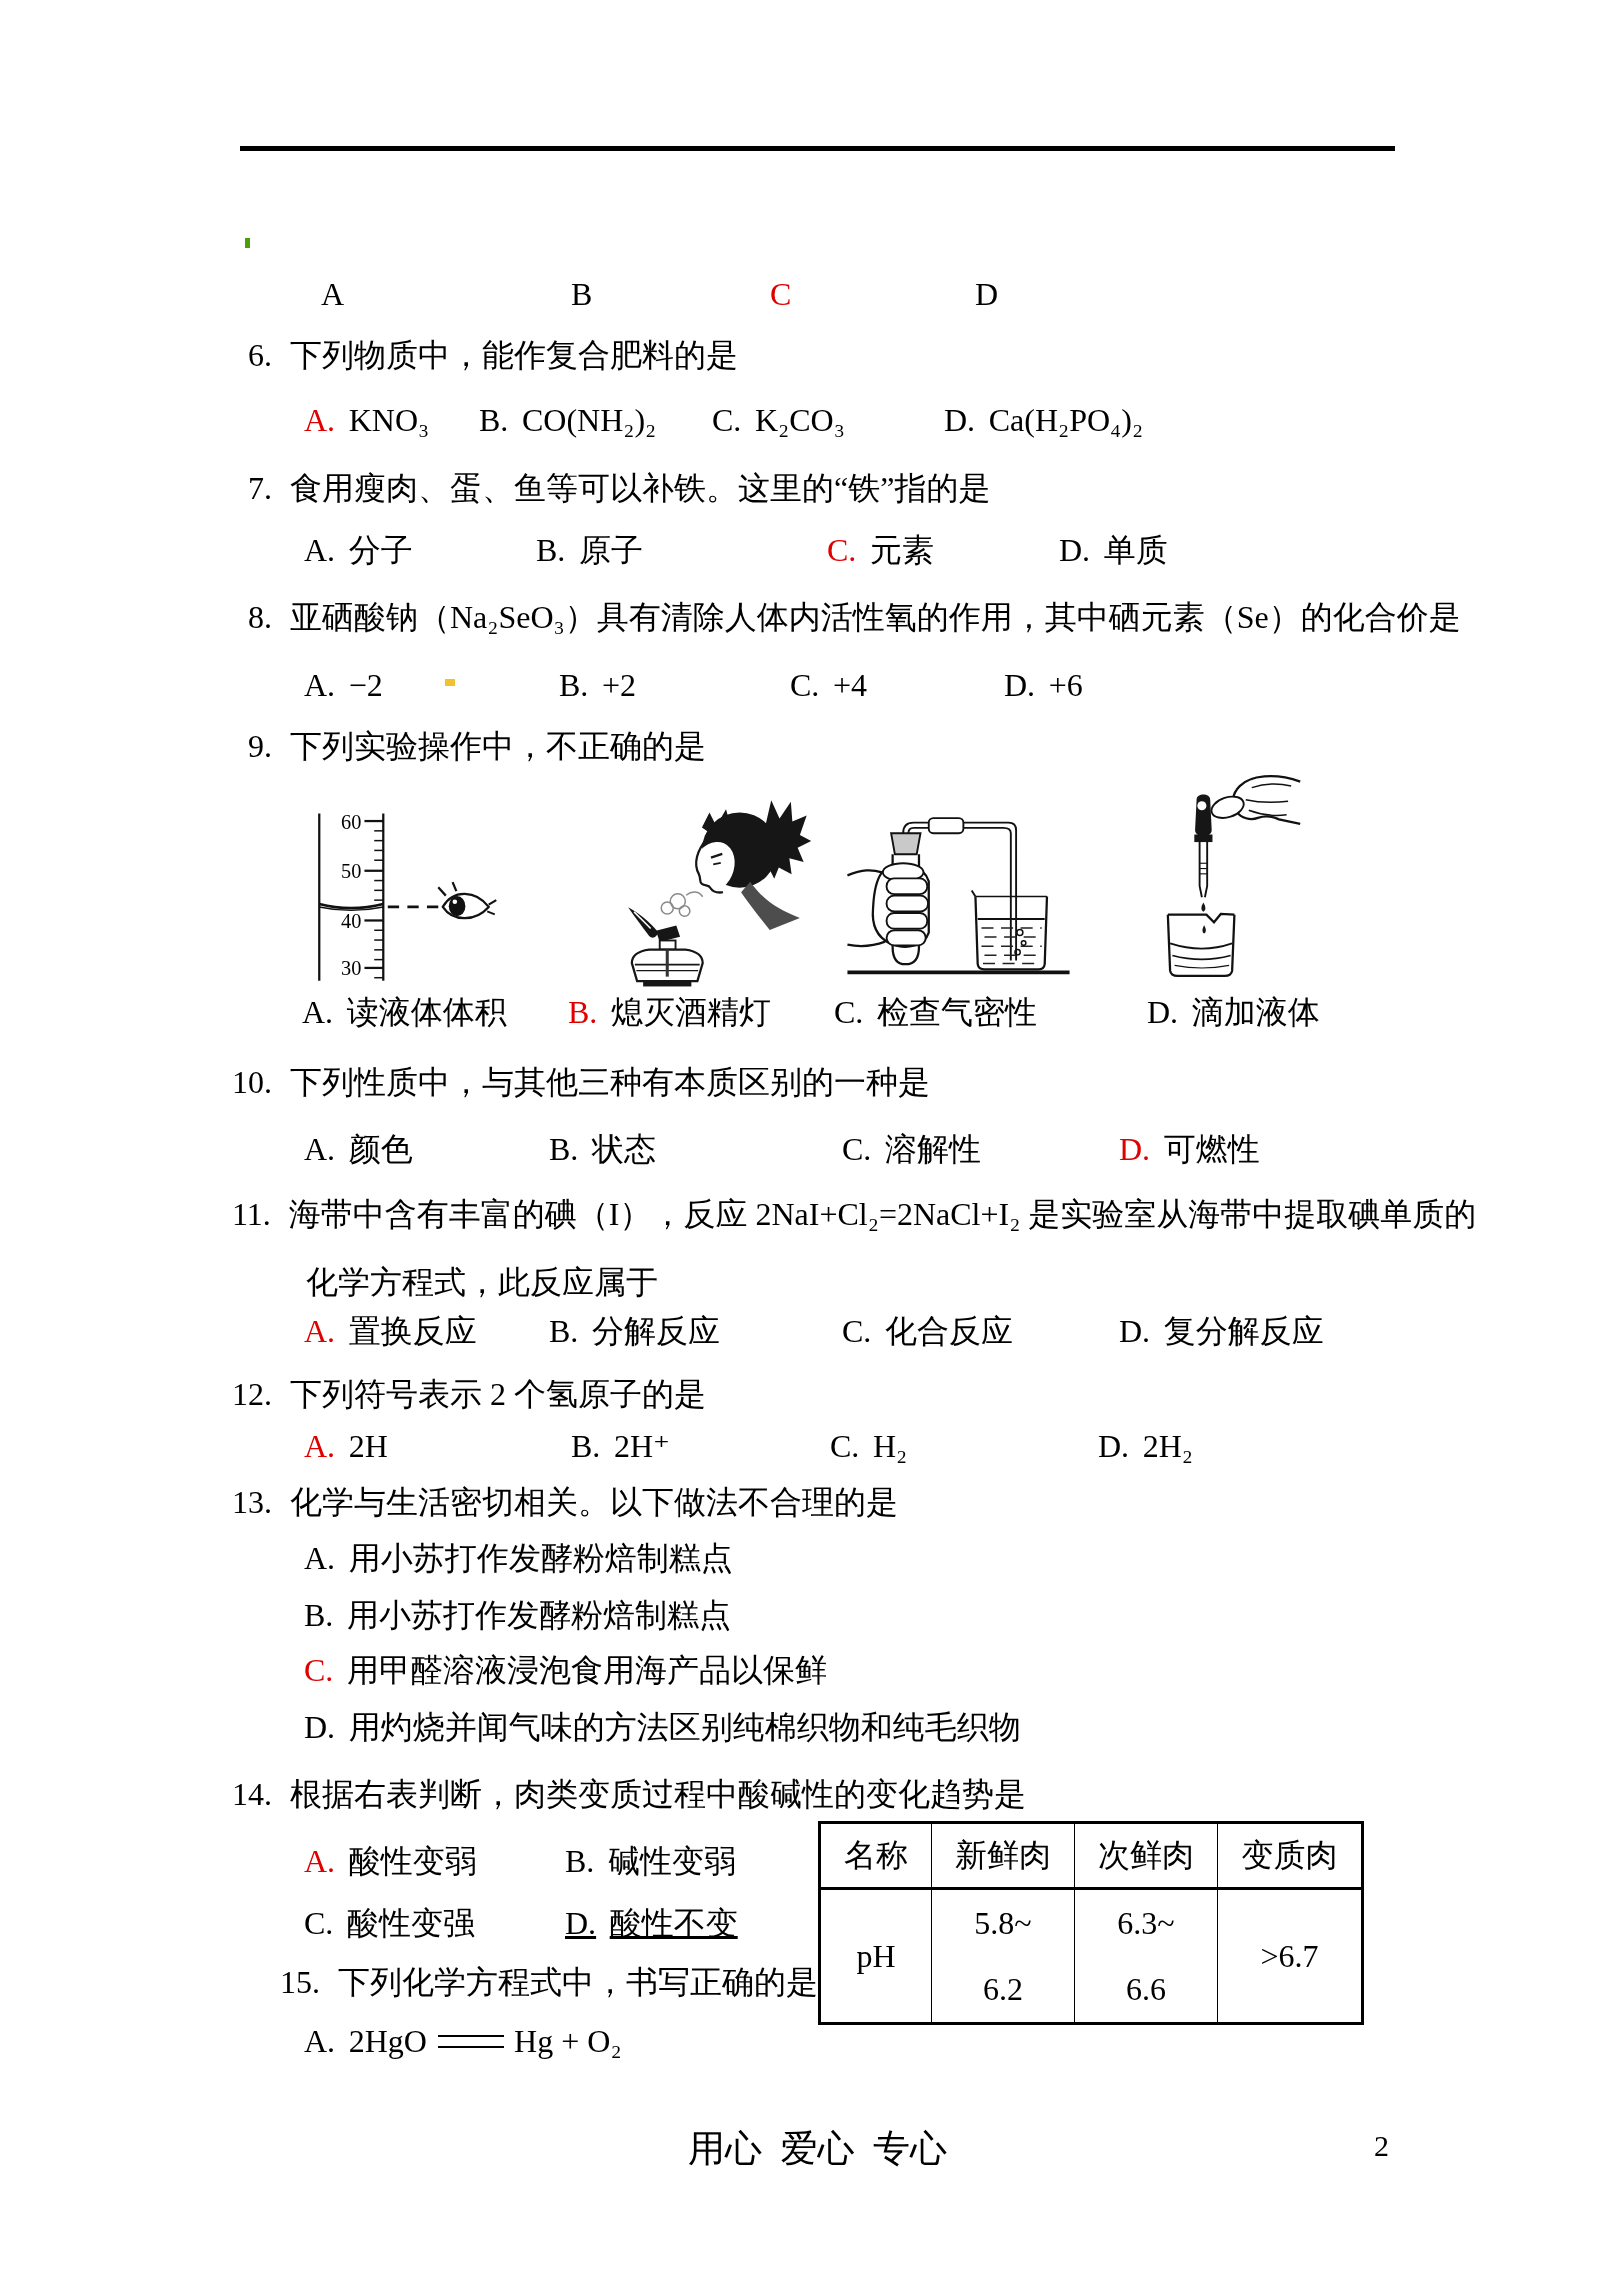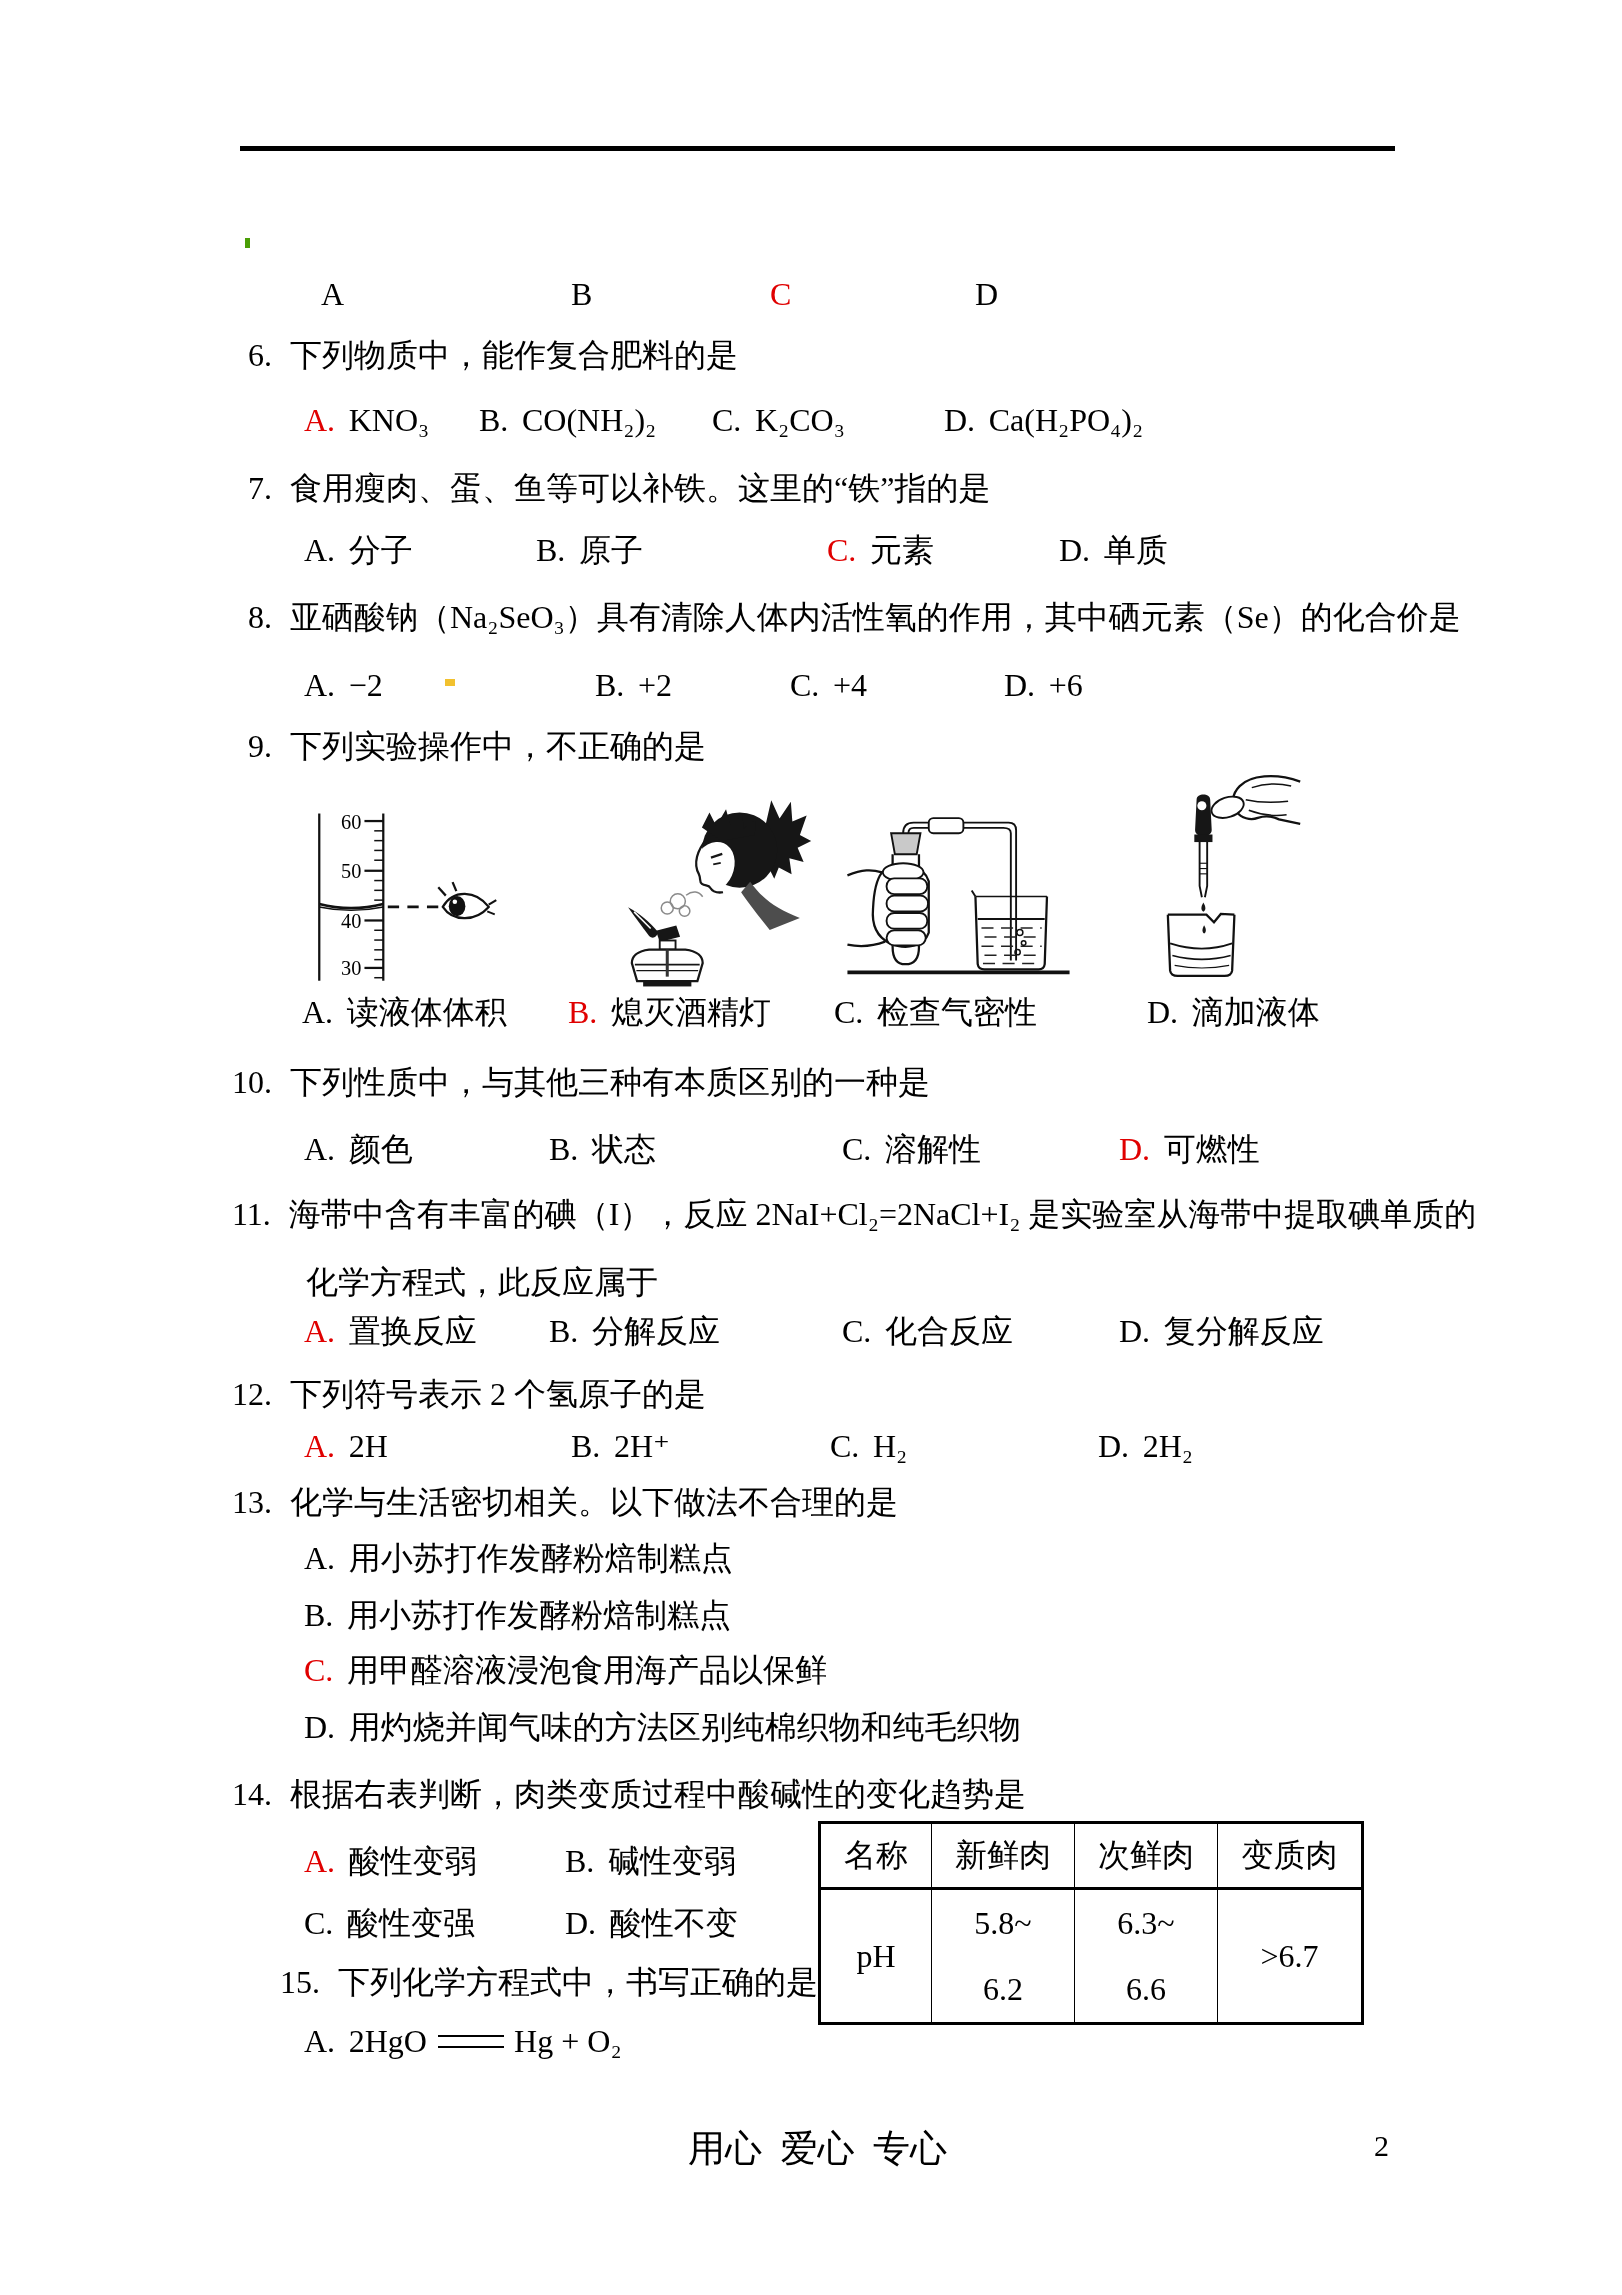--- a/index.html
+++ b/index.html
@@ -83,21 +83,21 @@
     <span class="opt" style="left:536px;"><span class="lab">B.</span><span>原子</span></span>
     <span class="opt" style="left:827px;"><span class="lab red">C.</span><span>元素</span></span>
     <span class="opt" style="left:1059px;"><span class="lab">D.</span><span>单质</span></span>
   </div>
 
   <div class="line" style="left:248px;top:599px;">
     <span class="qno">8.</span><span>亚硒酸钠（Na₂SeO₃）具有清除人体内活性氧的作用，其中硒元素（Se）的化合价是</span>
   </div>
   <div class="row" style="top:667px;">
     <span class="opt" style="left:304px;"><span class="lab">A.</span><span>−2</span></span>
-    <span class="opt" style="left:559px;margin-left:36px;"><span class="lab">B.</span><span>+2</span></span>
+    <span class="opt" style="left:559px;"><span class="lab">B.</span><span>+2</span></span>
     <span class="opt" style="left:790px;"><span class="lab">C.</span><span>+4</span></span>
     <span class="opt" style="left:1004px;"><span class="lab">D.</span><span>+6</span></span>
   </div>
 
   <div class="line" style="left:248px;top:728px;">
     <span class="qno">9.</span><span>下列实验操作中，不正确的是</span>
   </div>
 
   <svg style="left:313px;top:809px;" width="185" height="177" viewBox="0 0 245 235">
     <line x1="8" y1="6" x2="8" y2="228" stroke="#111" stroke-width="3"></line>
@@ -286,21 +286,21 @@
 
   <div class="line" style="left:232px;top:1776px;">
     <span class="qno">14.</span><span>根据右表判断，肉类变质过程中酸碱性的变化趋势是</span>
   </div>
   <div class="row" style="top:1843px;">
     <span class="opt" style="left:304px;"><span class="lab red">A.</span><span>酸性变弱</span></span>
     <span class="opt" style="left:565px;"><span class="lab">B.</span><span>碱性变弱</span></span>
   </div>
   <div class="row" style="top:1905px;">
     <span class="opt" style="left:304px;"><span class="lab">C.</span><span>酸性变强</span></span>
-    <span class="opt" style="left:565px;"><span class="lab">D.</span><span>酸性不变</span></span>
+    <span class="opt" style="left:565px;text-decoration:underline;"><span class="lab">D.</span><span>酸性不变</span></span>
   </div>
 
   <table class="ph-table">
     <colgroup>
       <col style="width:112px">
         <col style="width:143px">
         <col style="width:143px">
         <col style="width:145px">
     </colgroup>
     <tbody>

